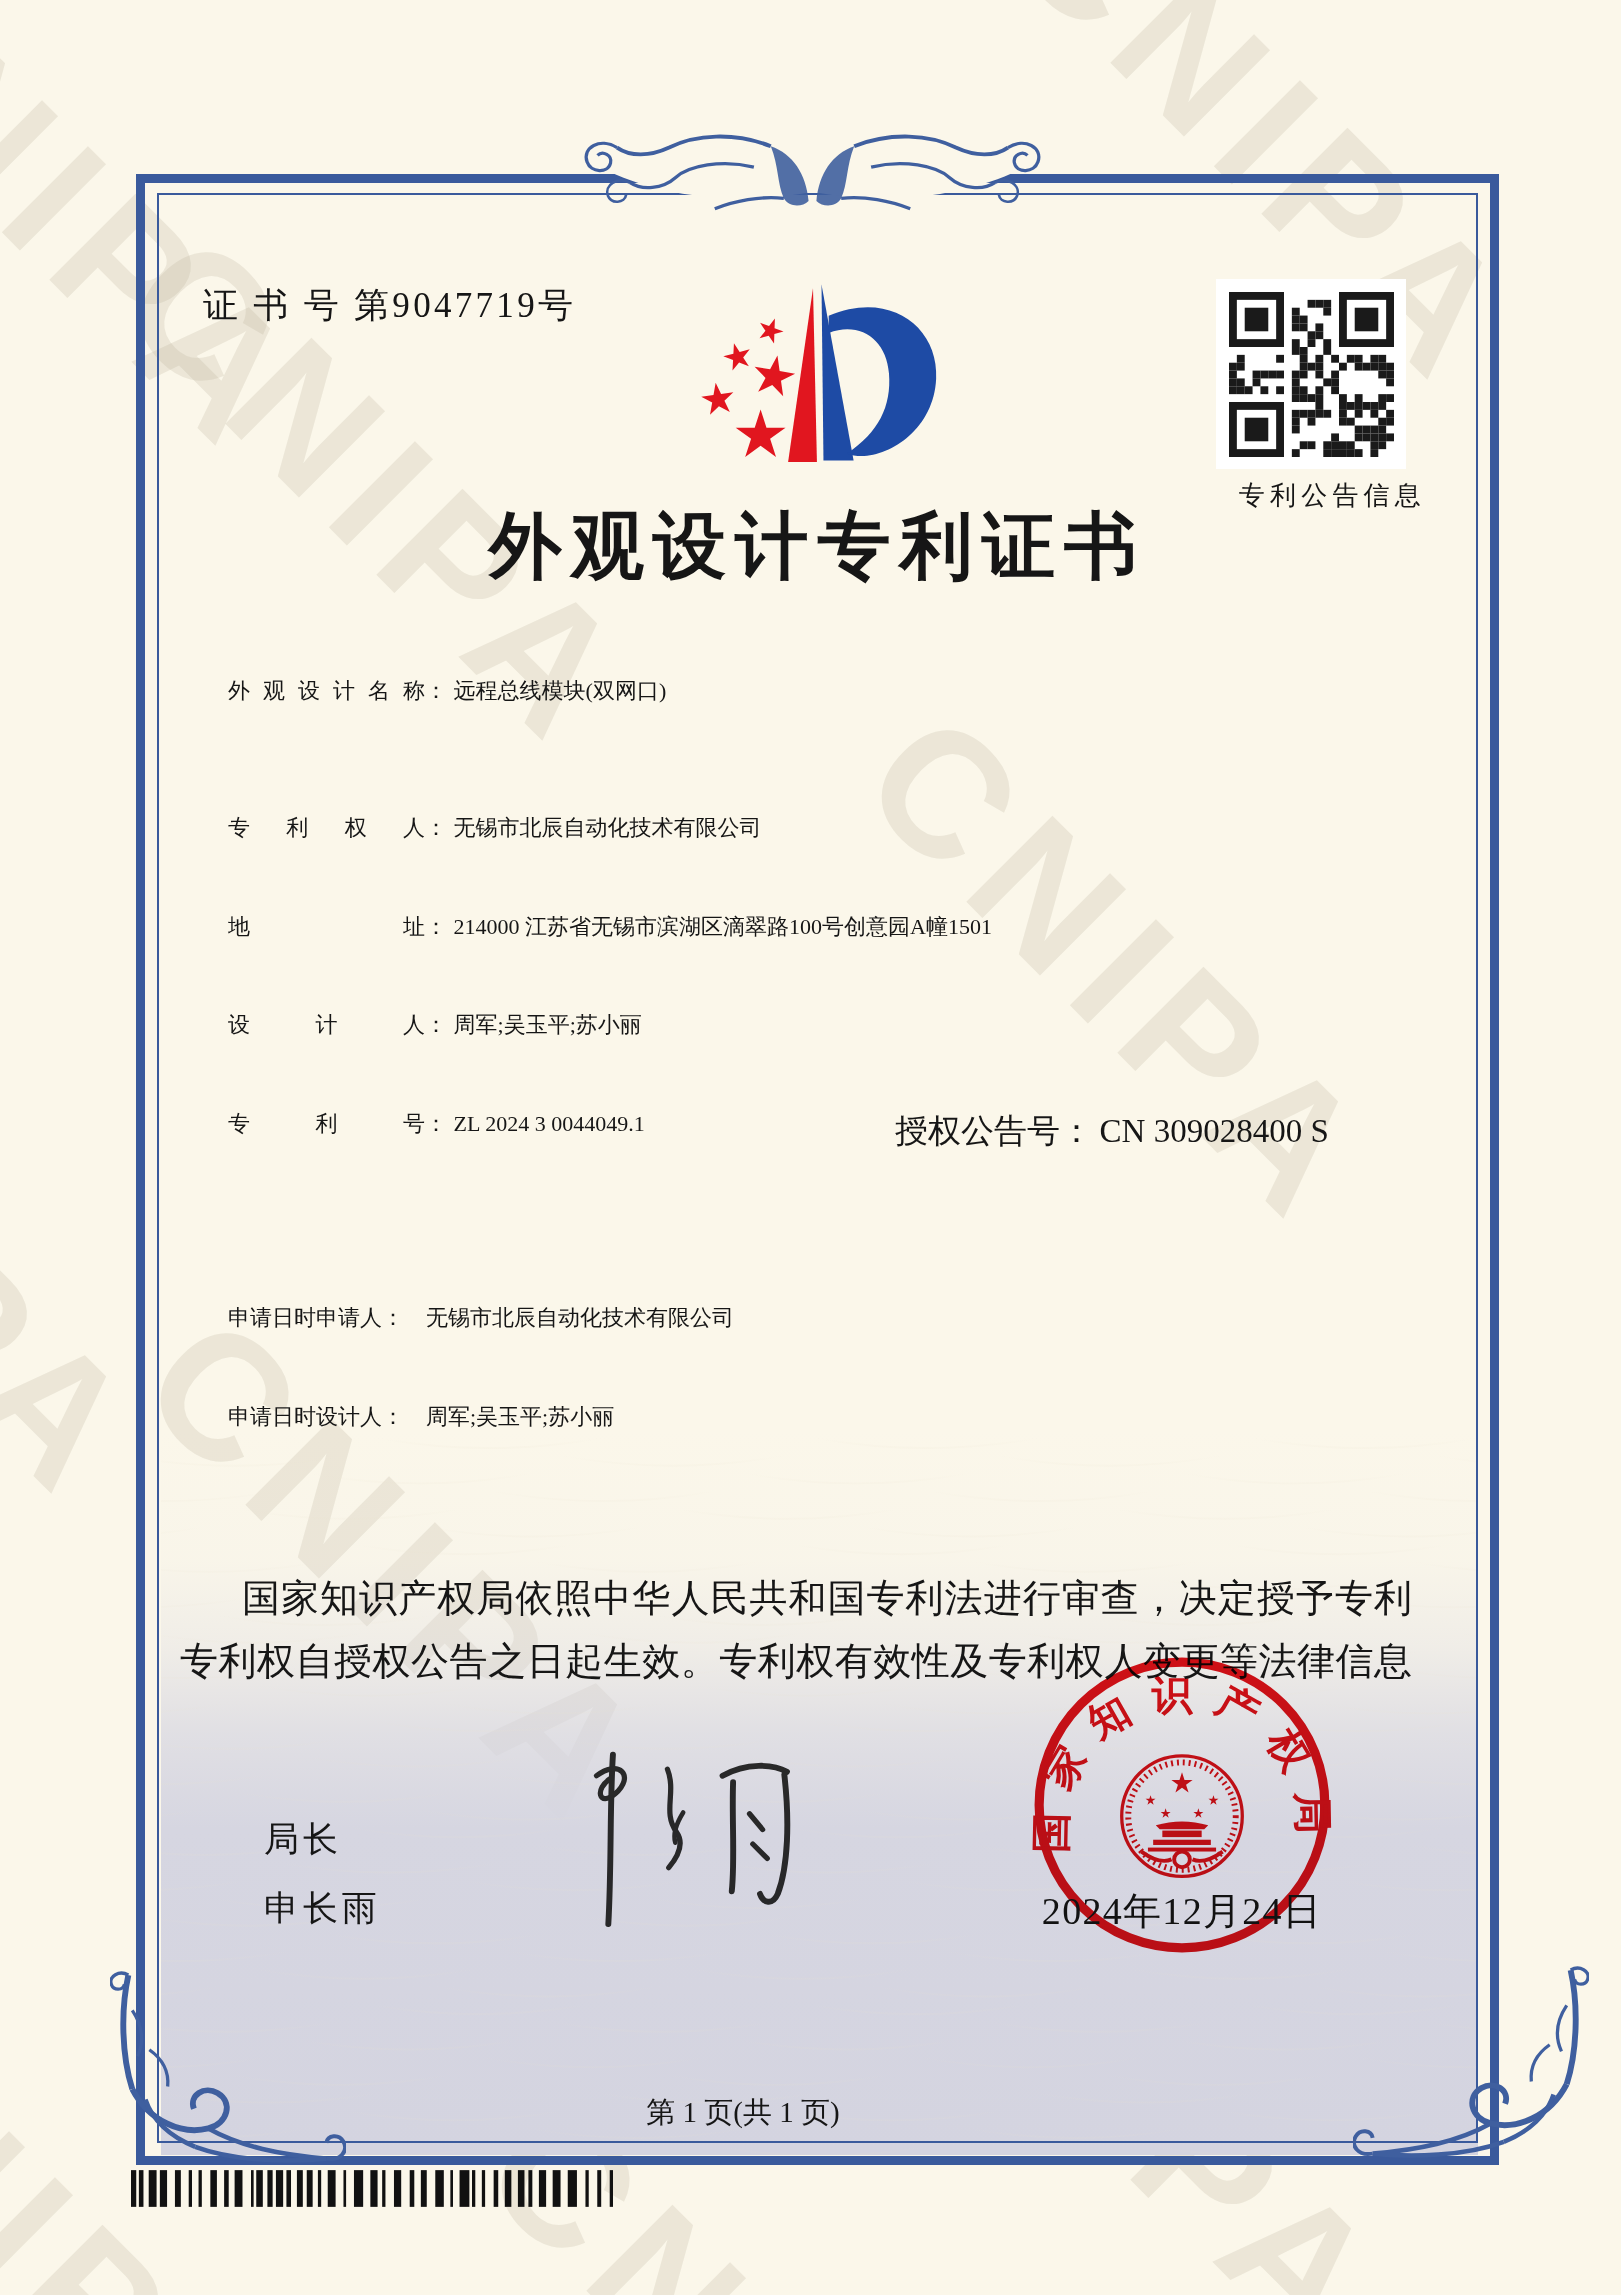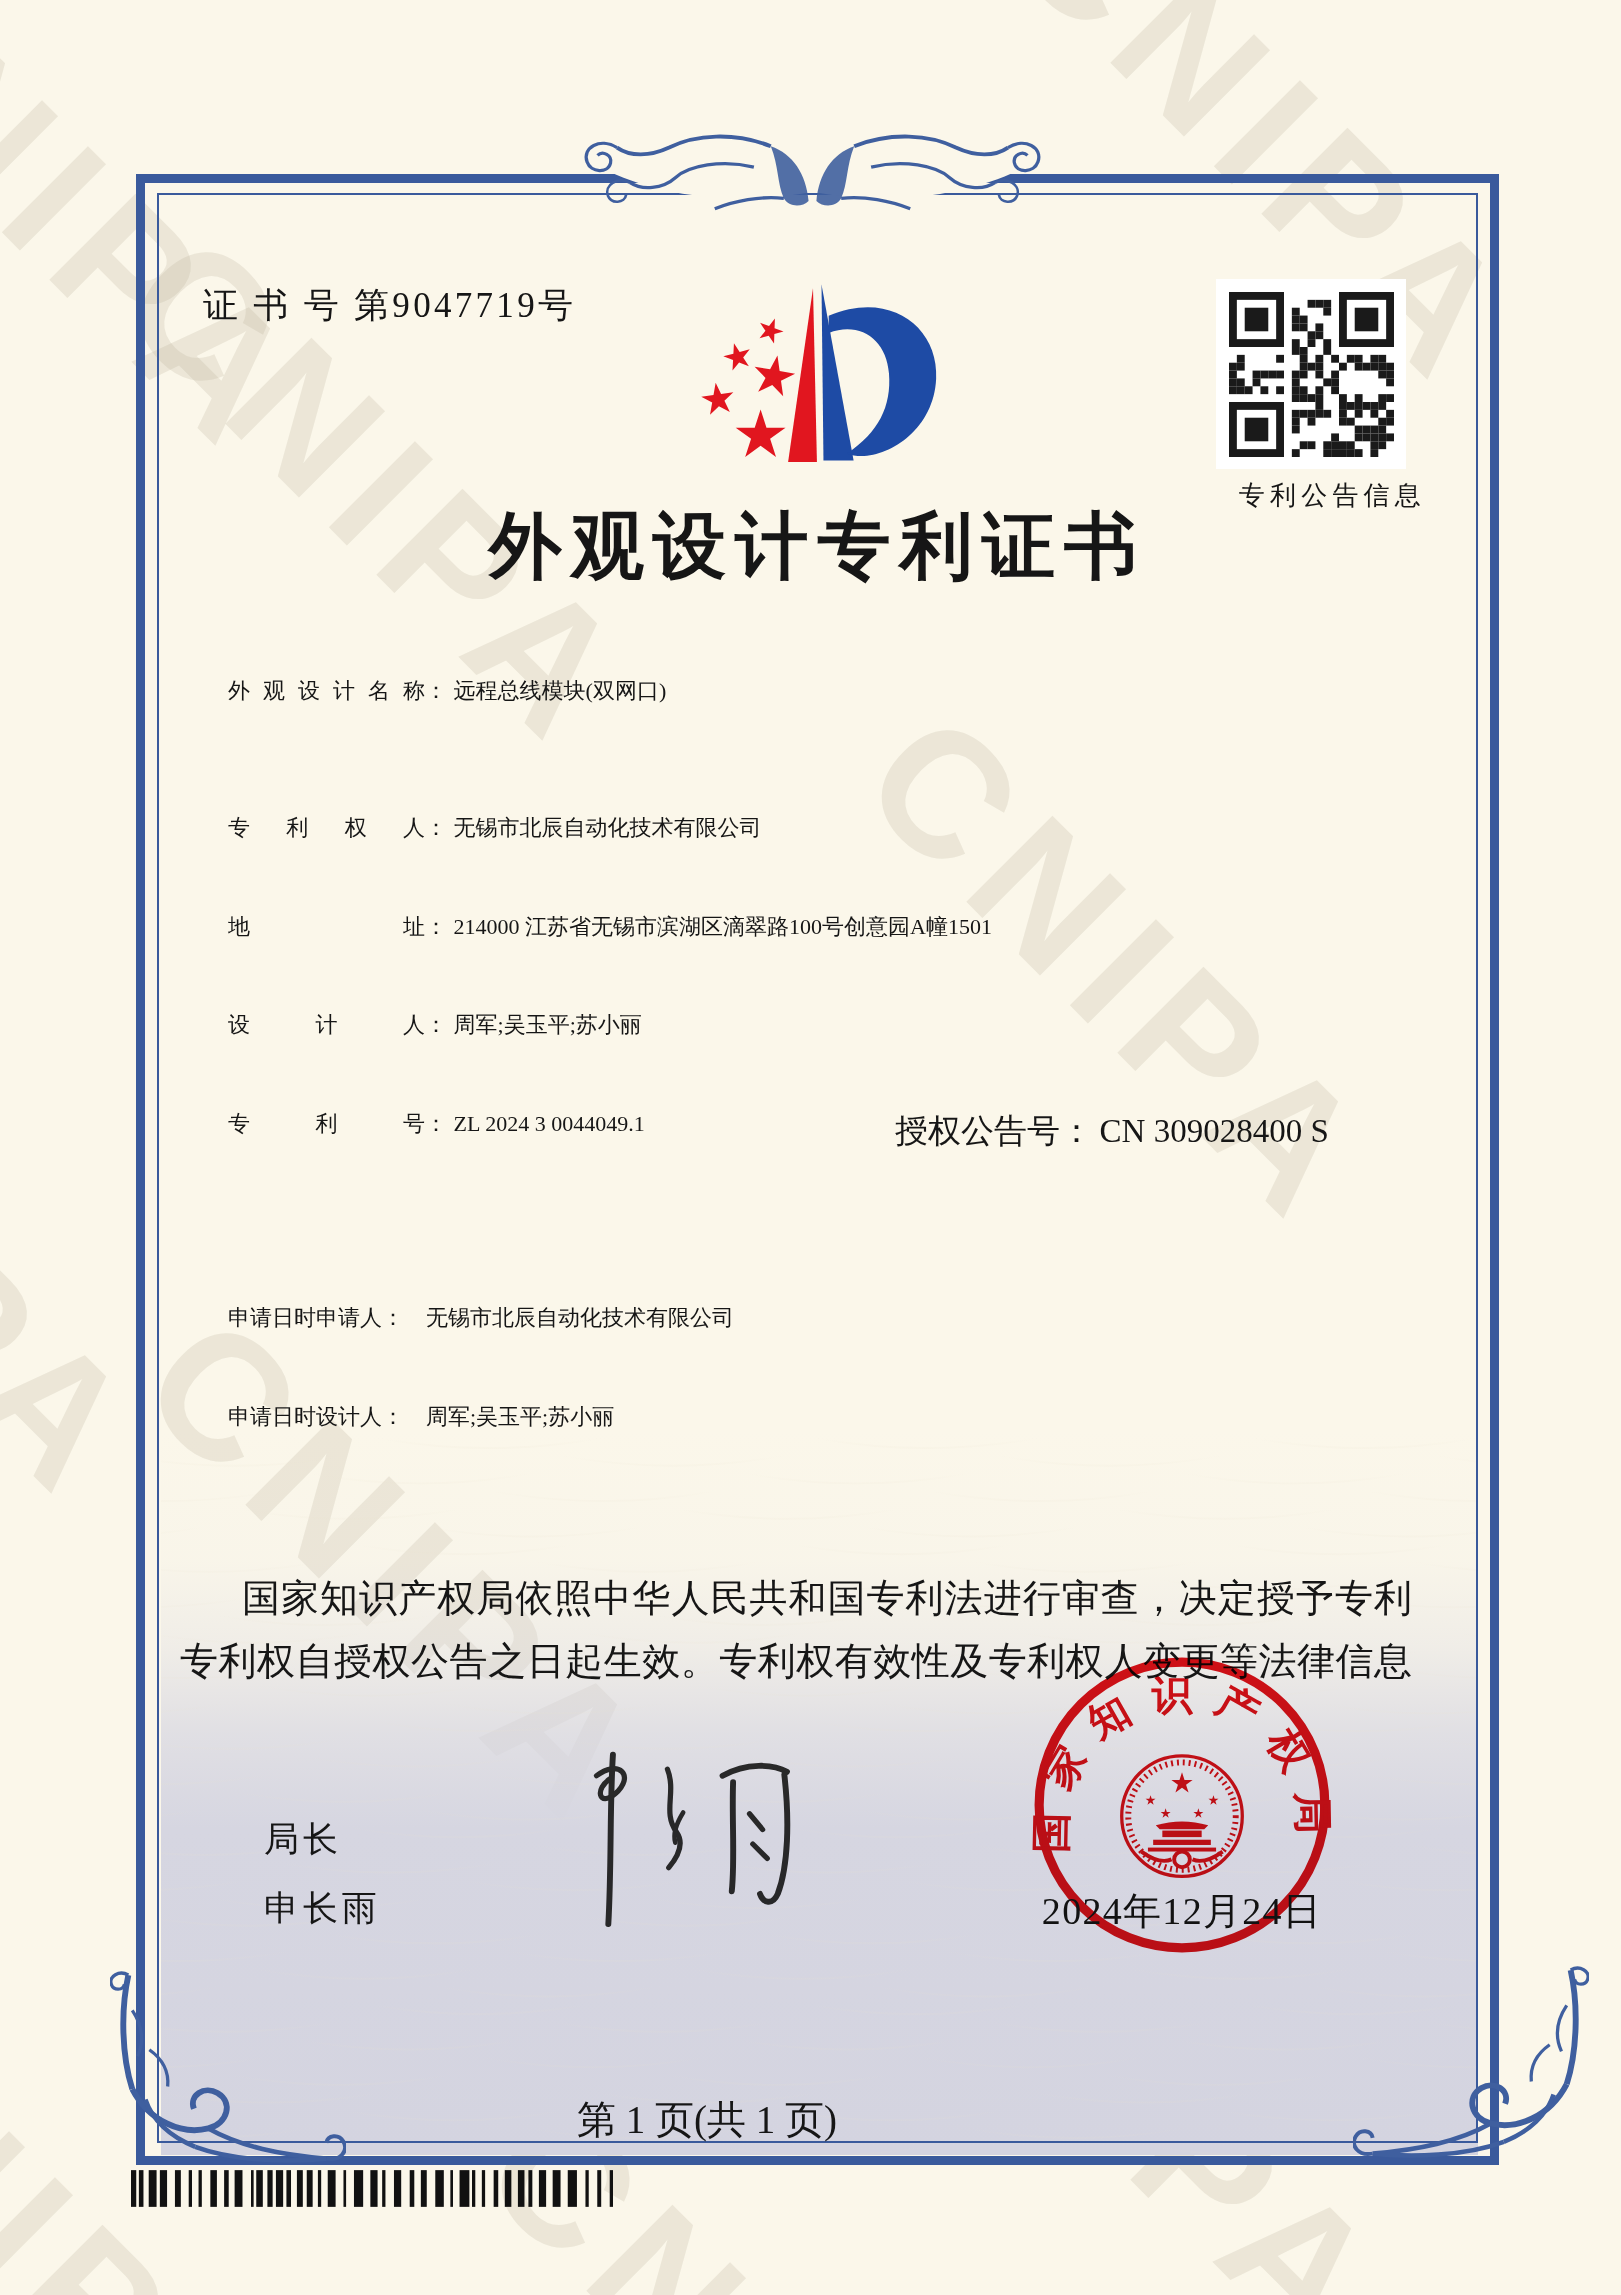--- a/index.html
+++ b/index.html
@@ -62,21 +62,21 @@
   #signer-name{top:1885px;}
   #signature{position:absolute;left:518px;top:1735px;z-index:5;}
 
   
   #seal{position:absolute;left:1028px;top:1651px;z-index:6;mix-blend-mode:multiply;}
   #seal-date{position:absolute;left:1028px;top:1886px;width:308px;text-align:center;
       font-size:38px;letter-spacing:1.3px;color:#121212;z-index:7;}
 
   
   #footer-page{position:absolute;left:136px;top:2093px;width:1142px;text-align:center;
-      font-size:39px;z-index:5;}
+      font-size:29px;z-index:5;padding-left:36px;}
   #barcode{position:absolute;left:131px;top:2170px;z-index:5;}
 </style>
 </head>
 <body>
 
 <div id="page">
 
   <svg width="0" height="0" style="position:absolute">
     <defs>
       <path id="st" d="M0,-1 L0.2245,-0.309 0.951,-0.309 0.363,0.118 0.588,0.809 0,0.382 -0.588,0.809 -0.363,0.118 -0.951,-0.309 -0.2245,-0.309 Z"></path>

